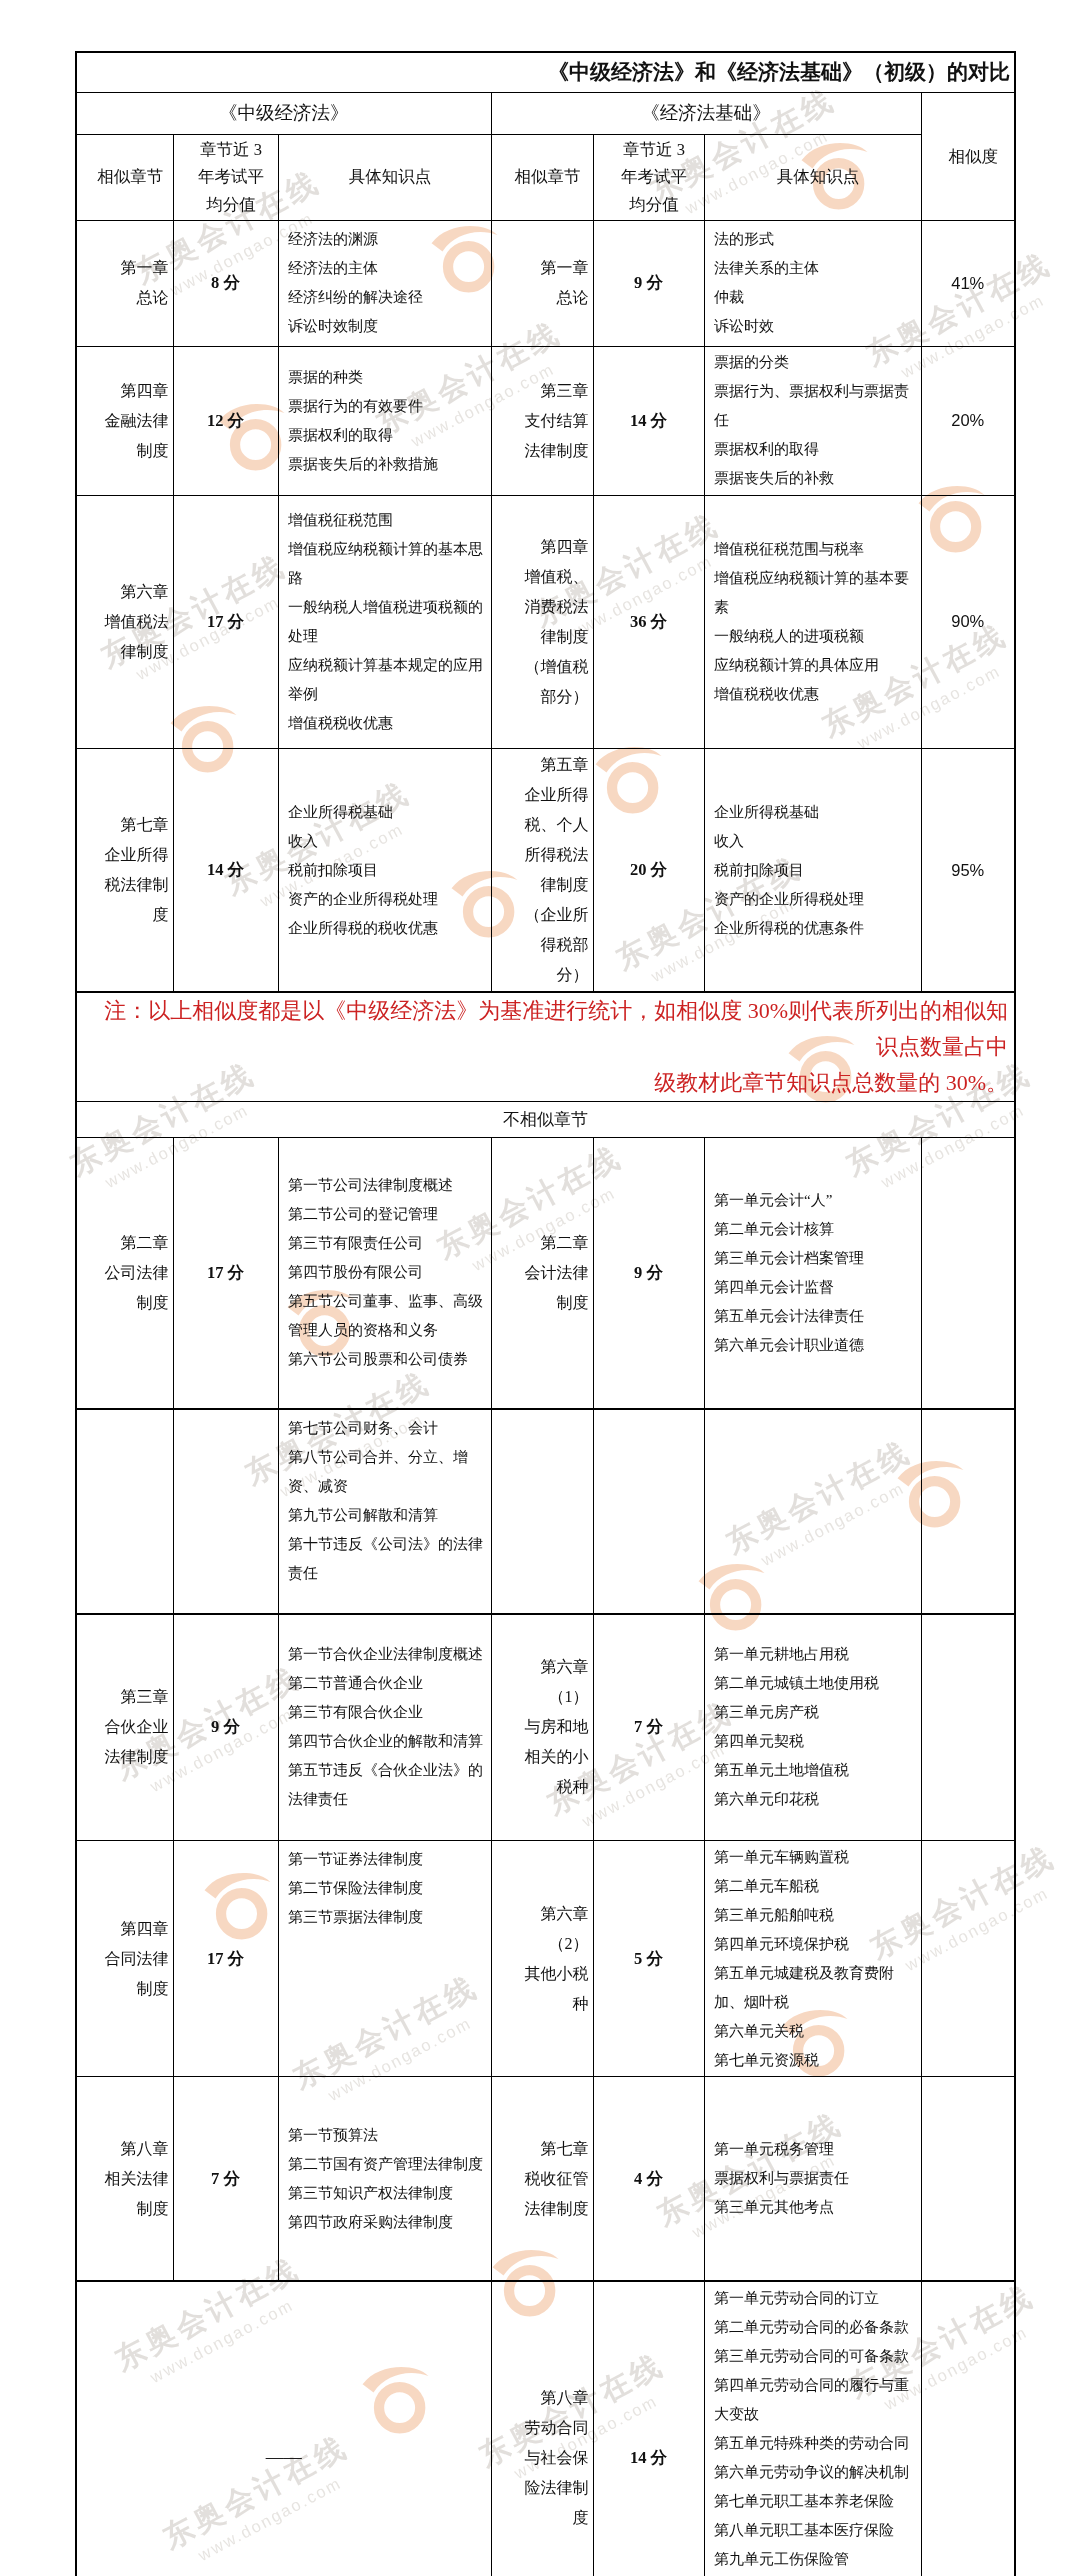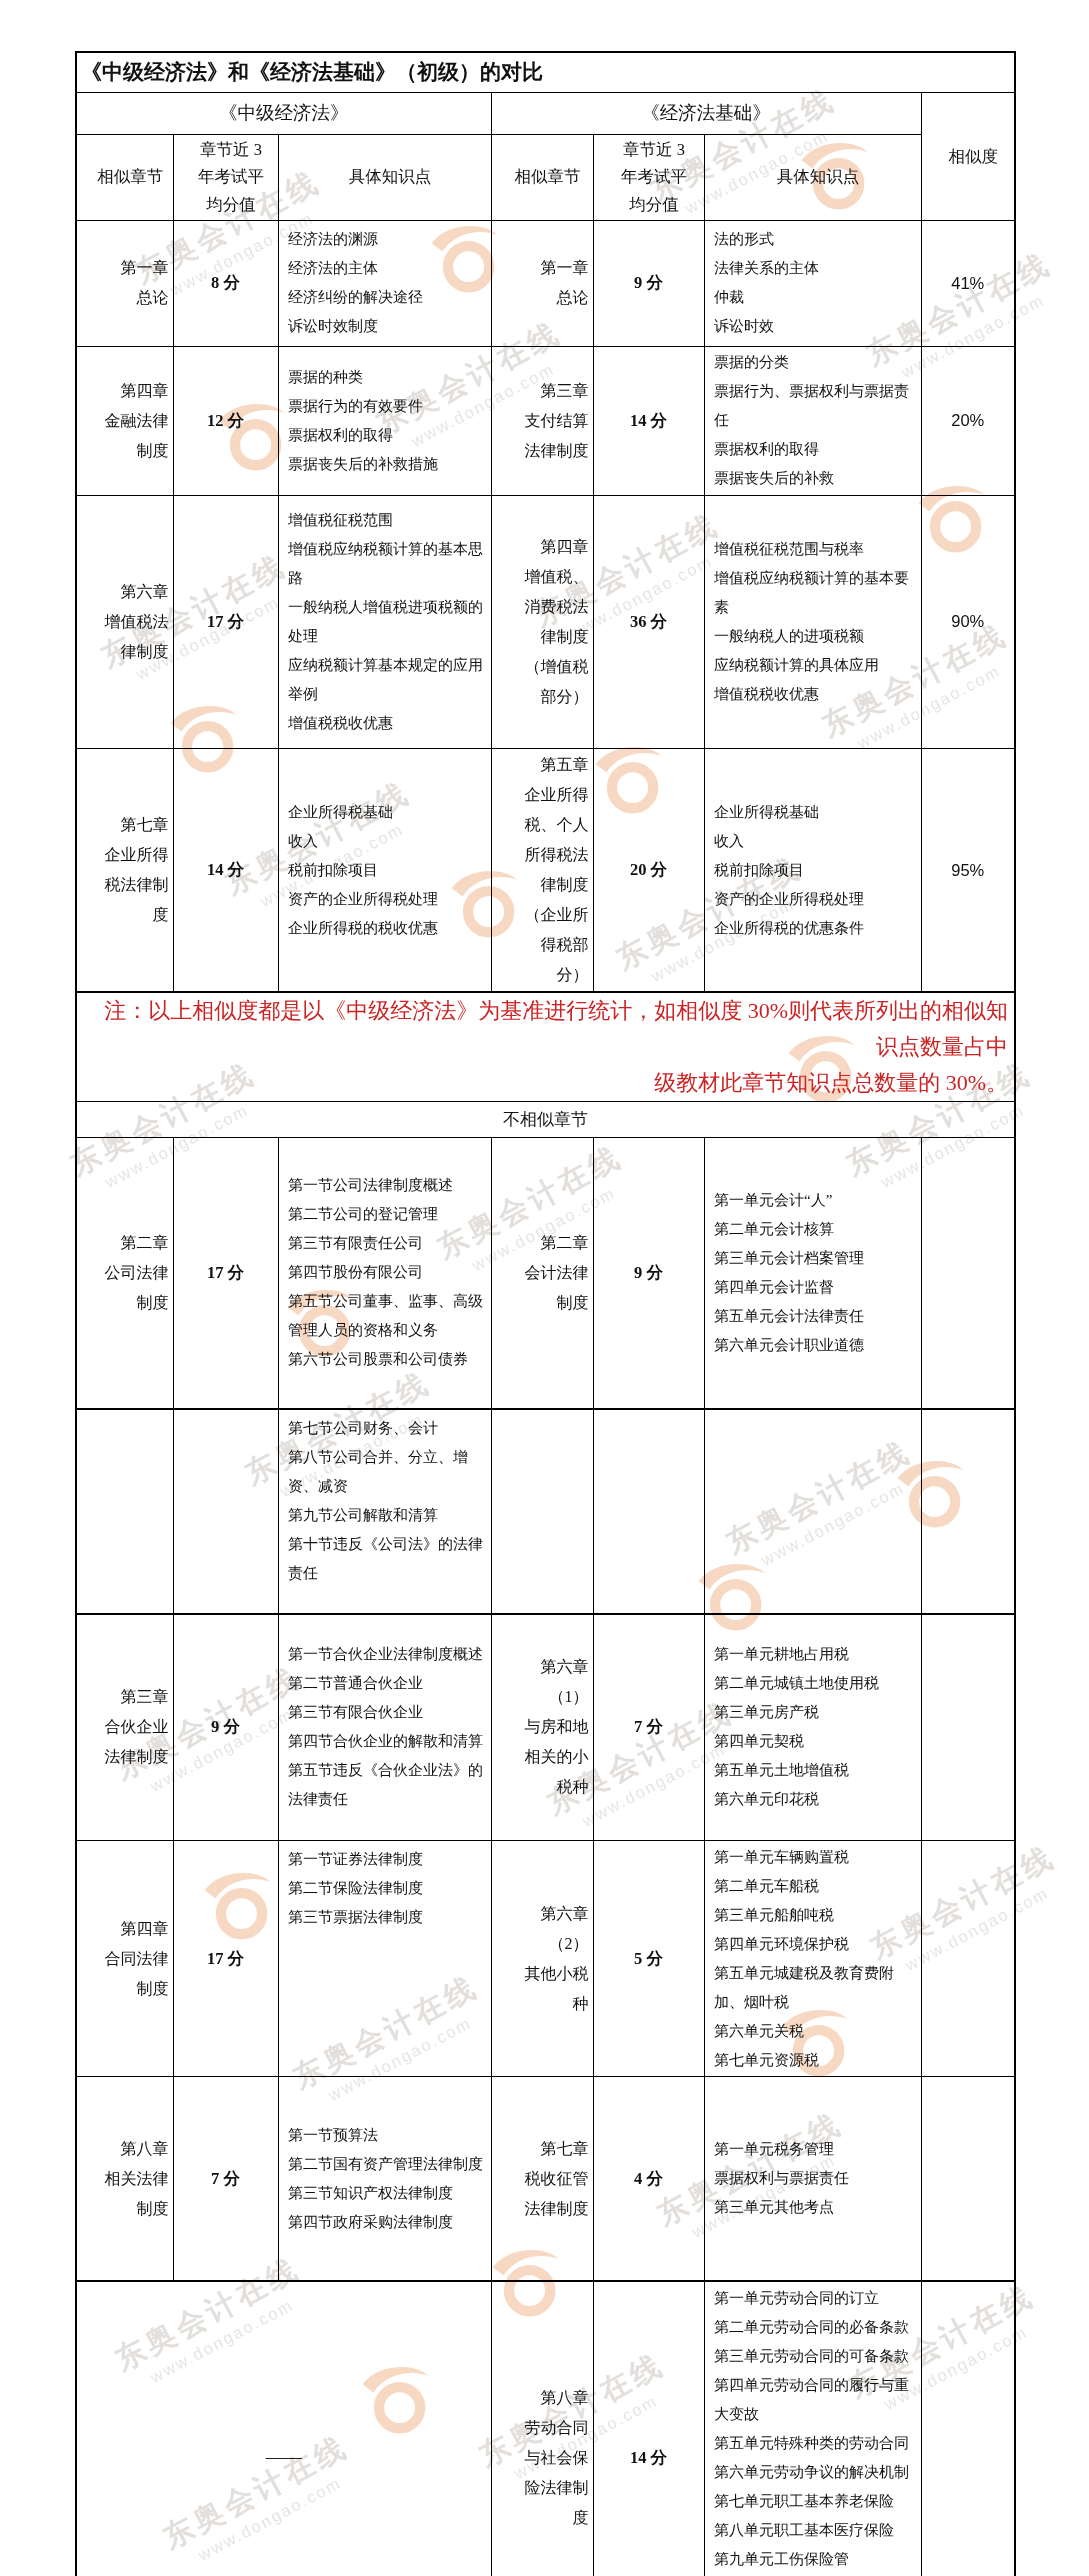--- a/index.html
+++ b/index.html
@@ -14,21 +14,21 @@
   .wm-t{display:block;font-size:30px;letter-spacing:4.1px;color:#cbc6c0;font-weight:bold;font-family:"Liberation Sans",sans-serif;}
   .wm-u{display:block;font-size:16.5px;letter-spacing:2.1px;color:#d3cec8;font-family:"Liberation Sans",sans-serif;}
   .wm-logo{position:absolute;opacity:.55;}
   
   #tbl-wrap{position:absolute;left:75px;top:51px;z-index:1;}
   table{border-collapse:collapse;table-layout:fixed;width:939px;background:transparent;}
   td,th{border:1px solid #000;padding:1.4px 4.1px;font-weight:normal;vertical-align:middle;
         white-space:pre-line;word-break:break-all;overflow:hidden;}
   table{border:2.1px solid #000;}
   tr.hv>td,tr.hv>th{border-top:2.1px solid #000;}
-  .h-title{font-size:21px;font-weight:bold;text-align:left;height:36px;line-height:33px;}
+  .h-title{font-size:21px;font-weight:bold;text-align:right;height:36px;line-height:33px;}
   .h-book{font-size:18.5px;text-align:center;height:38px;line-height:34px;}
   .h-col{font-size:16.5px;text-align:center;line-height:27.5px;padding-left:15px;}
   tr.r-cols{height:66px;}
   .c-chap{font-size:16px;text-align:right;line-height:30px;}
   .c-score{font-size:16.5px;text-align:center;font-weight:bold;}
   .c-pts{font-size:15px;text-align:left;line-height:29px;padding-left:9.6px;padding-right:5.5px;}
   .c-sim{font-size:16.5px;text-align:center;font-family:"Liberation Sans",sans-serif;}
   .v-top{vertical-align:top;padding-top:4.1px;}
   .note-cell{color:#cc2222;font-size:22px;line-height:36px;text-align:right;padding:0 6px;}
   .band-cell{font-size:17px;text-align:center;height:32px;}

